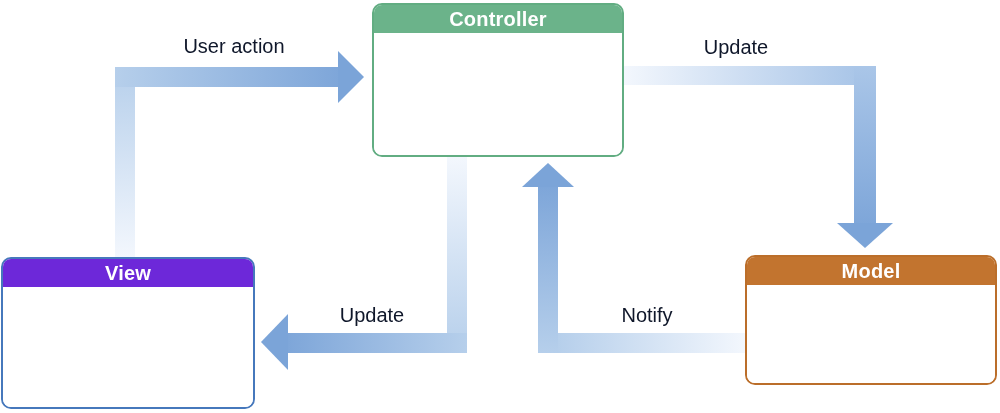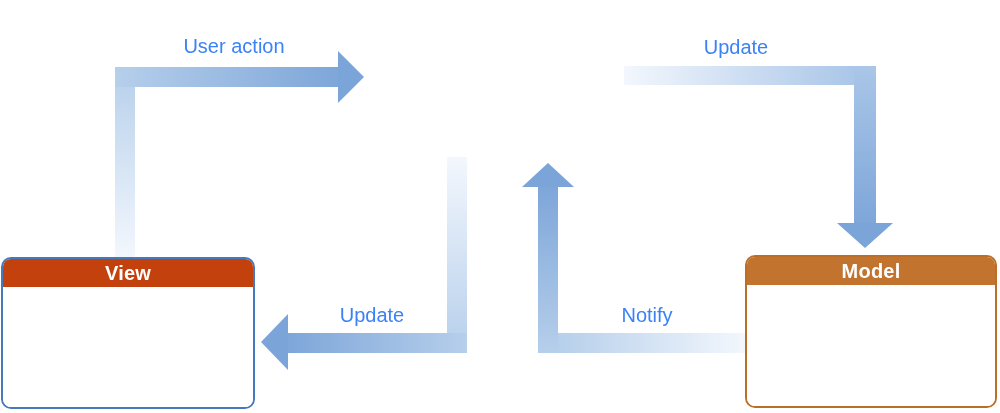--- a/index.html
+++ b/index.html
@@ -29,23 +29,23 @@
     font-weight: bold;
     font-size: 20px;
     letter-spacing: 0.2px;
   }
   .node-body { position: absolute; left: 0; right: 0; top: 28px; bottom: 0; background: #ffffff; }
 
   .node-controller { left: 372px; top: 3px;   width: 252px; height: 154px; border: 2px solid #62ad82; }
   .node-controller .node-header { background: #6bb38a; }
 
   .node-view       { left: 1px;   top: 257px; width: 254px; height: 152px; border: 2px solid #4678bc; }
-  .node-view .node-header { background: #c2410c; }
+  .node-view .node-header { background: #6d28d9; }
 
-  .node-model      { left: 745px; top: 255px; width: 252px; height: 153px; border: 2px solid #bb6e2a; }
+  .node-model      { left: 745px; top: 255px; width: 252px; height: 130px; border: 2px solid #bb6e2a; }
   .node-model .node-header { background: #c2742f; }
 
   
   .seg { position: absolute; }
 
   
   .ua-v { left: 115px; top: 67px;  width: 20px;  height: 190px; background: linear-gradient(to top,    #f3f7fd, #b6cfeb); }
   .ua-h { left: 115px; top: 67px;  width: 224px; height: 20px;  background: linear-gradient(to right,  #b6cfeb, #7ea6d9); }
   .head { position: absolute; width: 0; height: 0; }
   .ua-head { left: 338px; top: 51px;
@@ -66,21 +66,21 @@
   
   .nf-h { left: 558px; top: 333px; width: 187px; height: 20px;  background: linear-gradient(to left,   #f3f7fd, #b6cfeb); }
   .nf-v { left: 538px; top: 187px; width: 20px;  height: 166px; background: linear-gradient(to top,    #b6cfeb, #7ea6d9); }
   .nf-head { left: 522px; top: 163px;
     border-left: 26px solid transparent; border-right: 26px solid transparent; border-bottom: 24px solid #7ba4d8; }
 
   
   .edge-label {
     position: absolute;
     font-size: 20px;
-    color: #3b82f6;
+    color: #0f172a;
     text-align: center;
     white-space: nowrap;
   }
   .lbl-user-action  { left: 168px; top: 35px;  width: 132px; }
   .lbl-update-model { left: 676px; top: 36px;  width: 120px; }
   .lbl-update-view  { left: 312px; top: 304px; width: 120px; }
   .lbl-notify       { left: 587px; top: 304px; width: 120px; text-align: center; }
 </style>
 </head>
 <body>
@@ -109,20 +109,24 @@
     <div class="seg nf-h"></div>
     <div class="seg nf-v"></div>
     <div class="head nf-head"></div>
   </div>
 
   <div class="edge-label lbl-user-action">User action</div>
   <div class="edge-label lbl-update-model">Update</div>
   <div class="edge-label lbl-update-view">Update</div>
   <div class="edge-label lbl-notify">Notify</div>
 
+  <div class="node node-controller">
+    <div class="node-header">Controller</div>
+    <div class="node-body"></div>
+  </div>
 
   <div class="node node-view">
     <div class="node-header">View</div>
     <div class="node-body"></div>
   </div>
 
   <div class="node node-model">
     <div class="node-header">Model</div>
     <div class="node-body"></div>
   </div>

